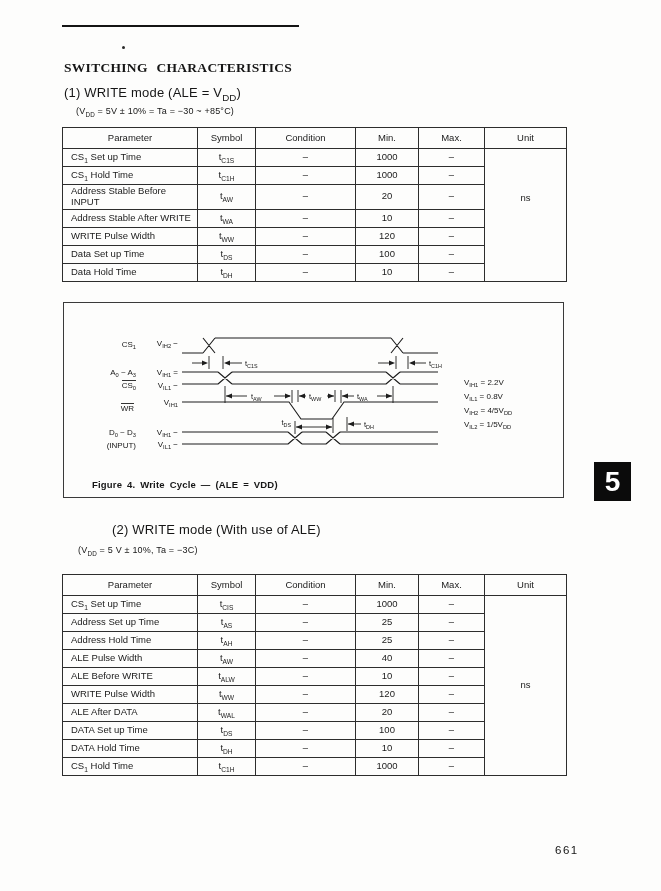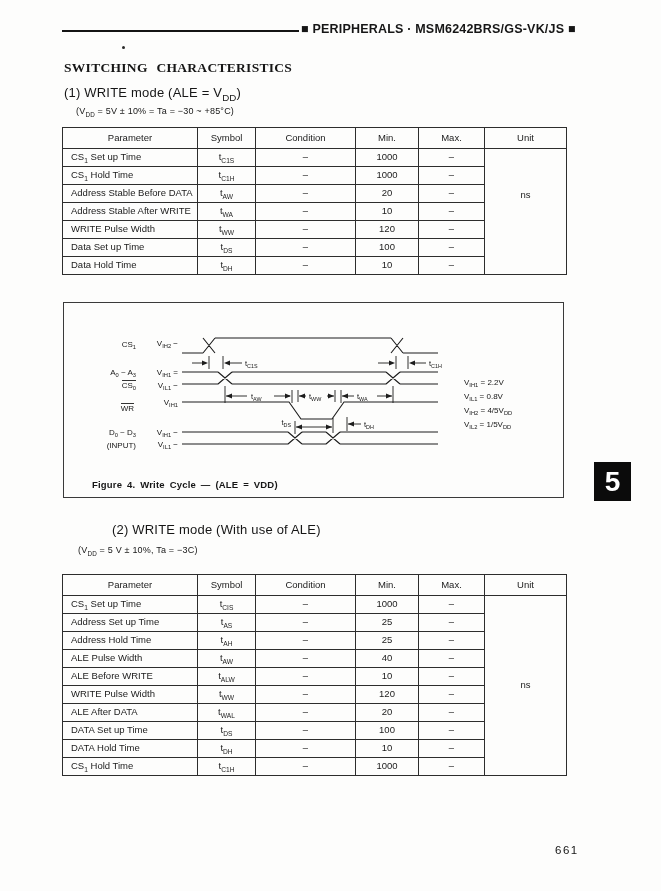--- a/index.html
+++ b/index.html
@@ -45,21 +45,20 @@
   .page-number { position:absolute; left:555px; top:844px; font-size:11.5px; letter-spacing:1.5px; }
 
   svg text { font-family:"Liberation Sans", sans-serif; font-size:8px; fill:#161616; }
   svg text.tl { font-size:7.5px; }
 </style>
 </head>
 <body>
 
 <div class="doc-header">
   <div class="header-rule"></div>
-  <div class="header-title">■ PERIPHERALS · MSM6242BRS/GS-VK/JS ■</div>
 </div>
 <div class="artifact-dot"></div>
 
 <h1 class="section-title">SWITCHING CHARACTERISTICS</h1>
 
 <div class="heading" id="sec1-heading">(1) WRITE mode (ALE = V<sub>DD</sub>)</div>
 <div class="cond" id="sec1-cond">(V<sub>DD</sub> = 5V ± 10% = Ta = −30 ~ +85°C)</div>
 
 <table class="spec-table" id="table1">
   <colgroup>
@@ -90,21 +89,21 @@
         <td rowspan="7" class="unit-cell">ns</td>
       </tr>
       <tr>
         <td class="param">CS<sub>1</sub> Hold Time</td>
         <td>t<sub>C1H</sub></td>
         <td>–</td>
         <td>1000</td>
         <td>–</td>
       </tr>
       <tr>
-        <td class="param">Address Stable Before DATA</td>
+        <td class="param">Address Stable Before INPUT</td>
         <td>t<sub>AW</sub></td>
         <td>–</td>
         <td>20</td>
         <td>–</td>
       </tr>
       <tr>
         <td class="param">Address Stable After WRITE</td>
         <td>t<sub>WA</sub></td>
         <td>–</td>
         <td>10</td>

